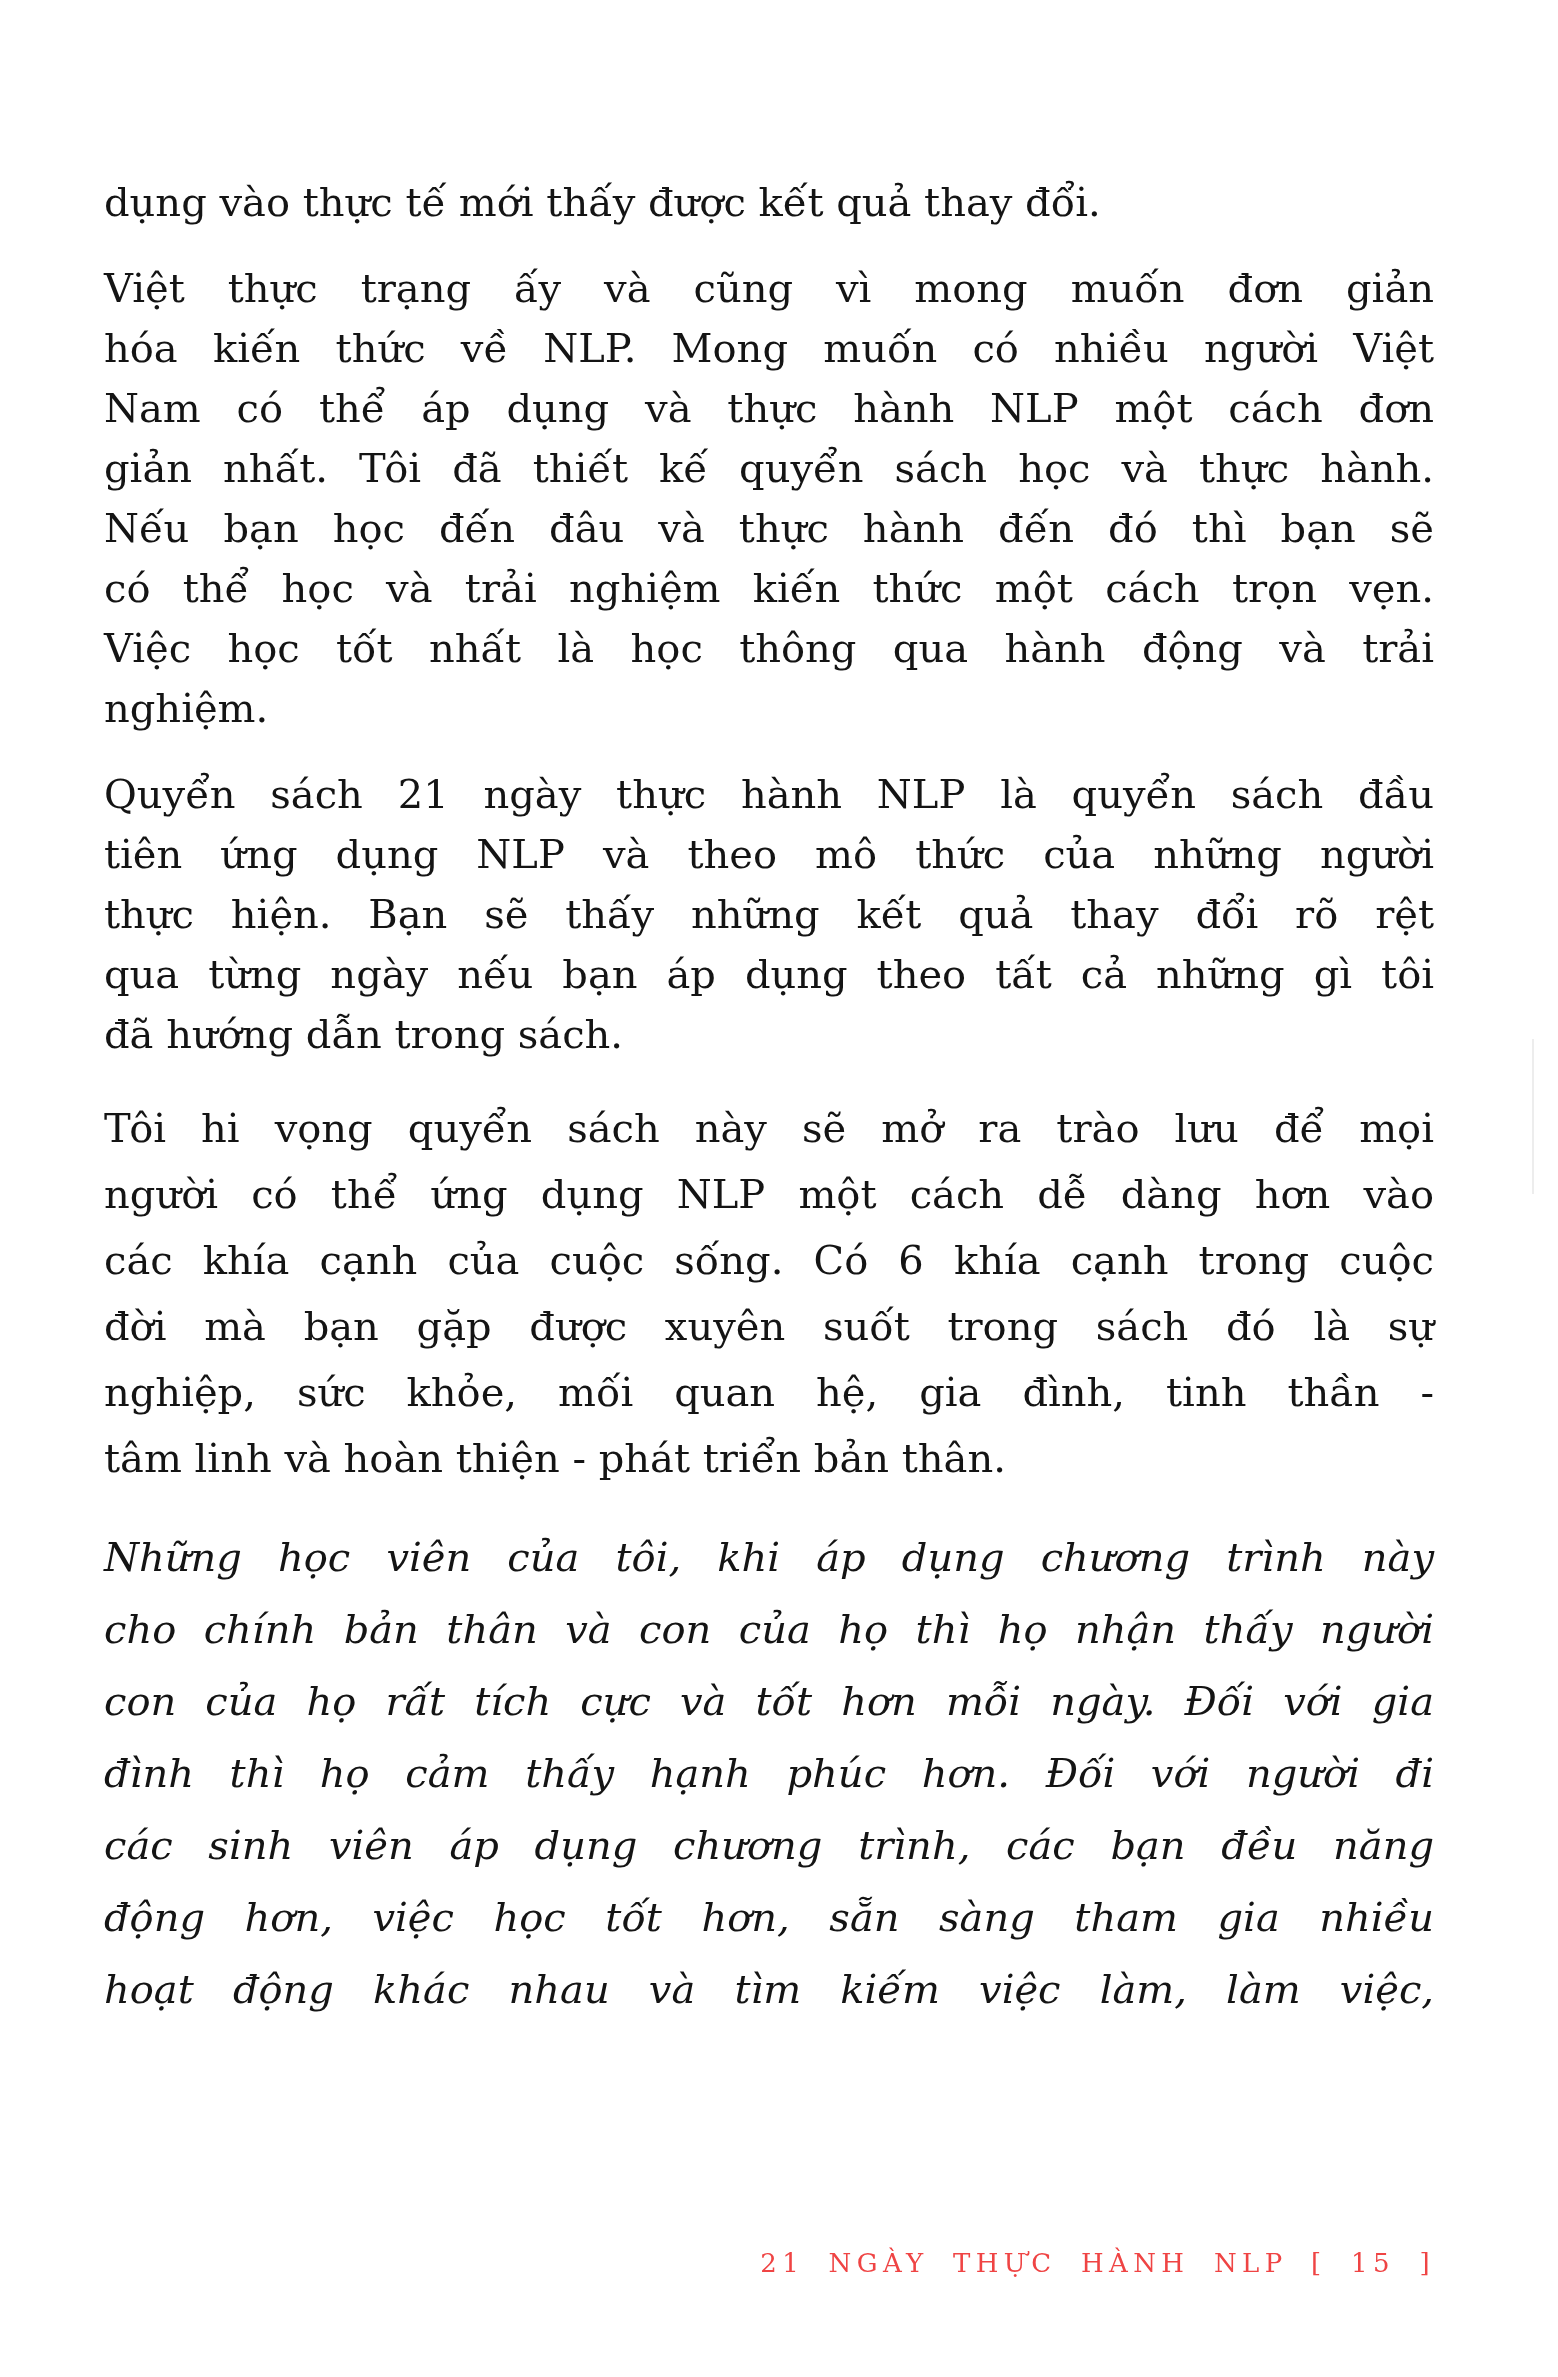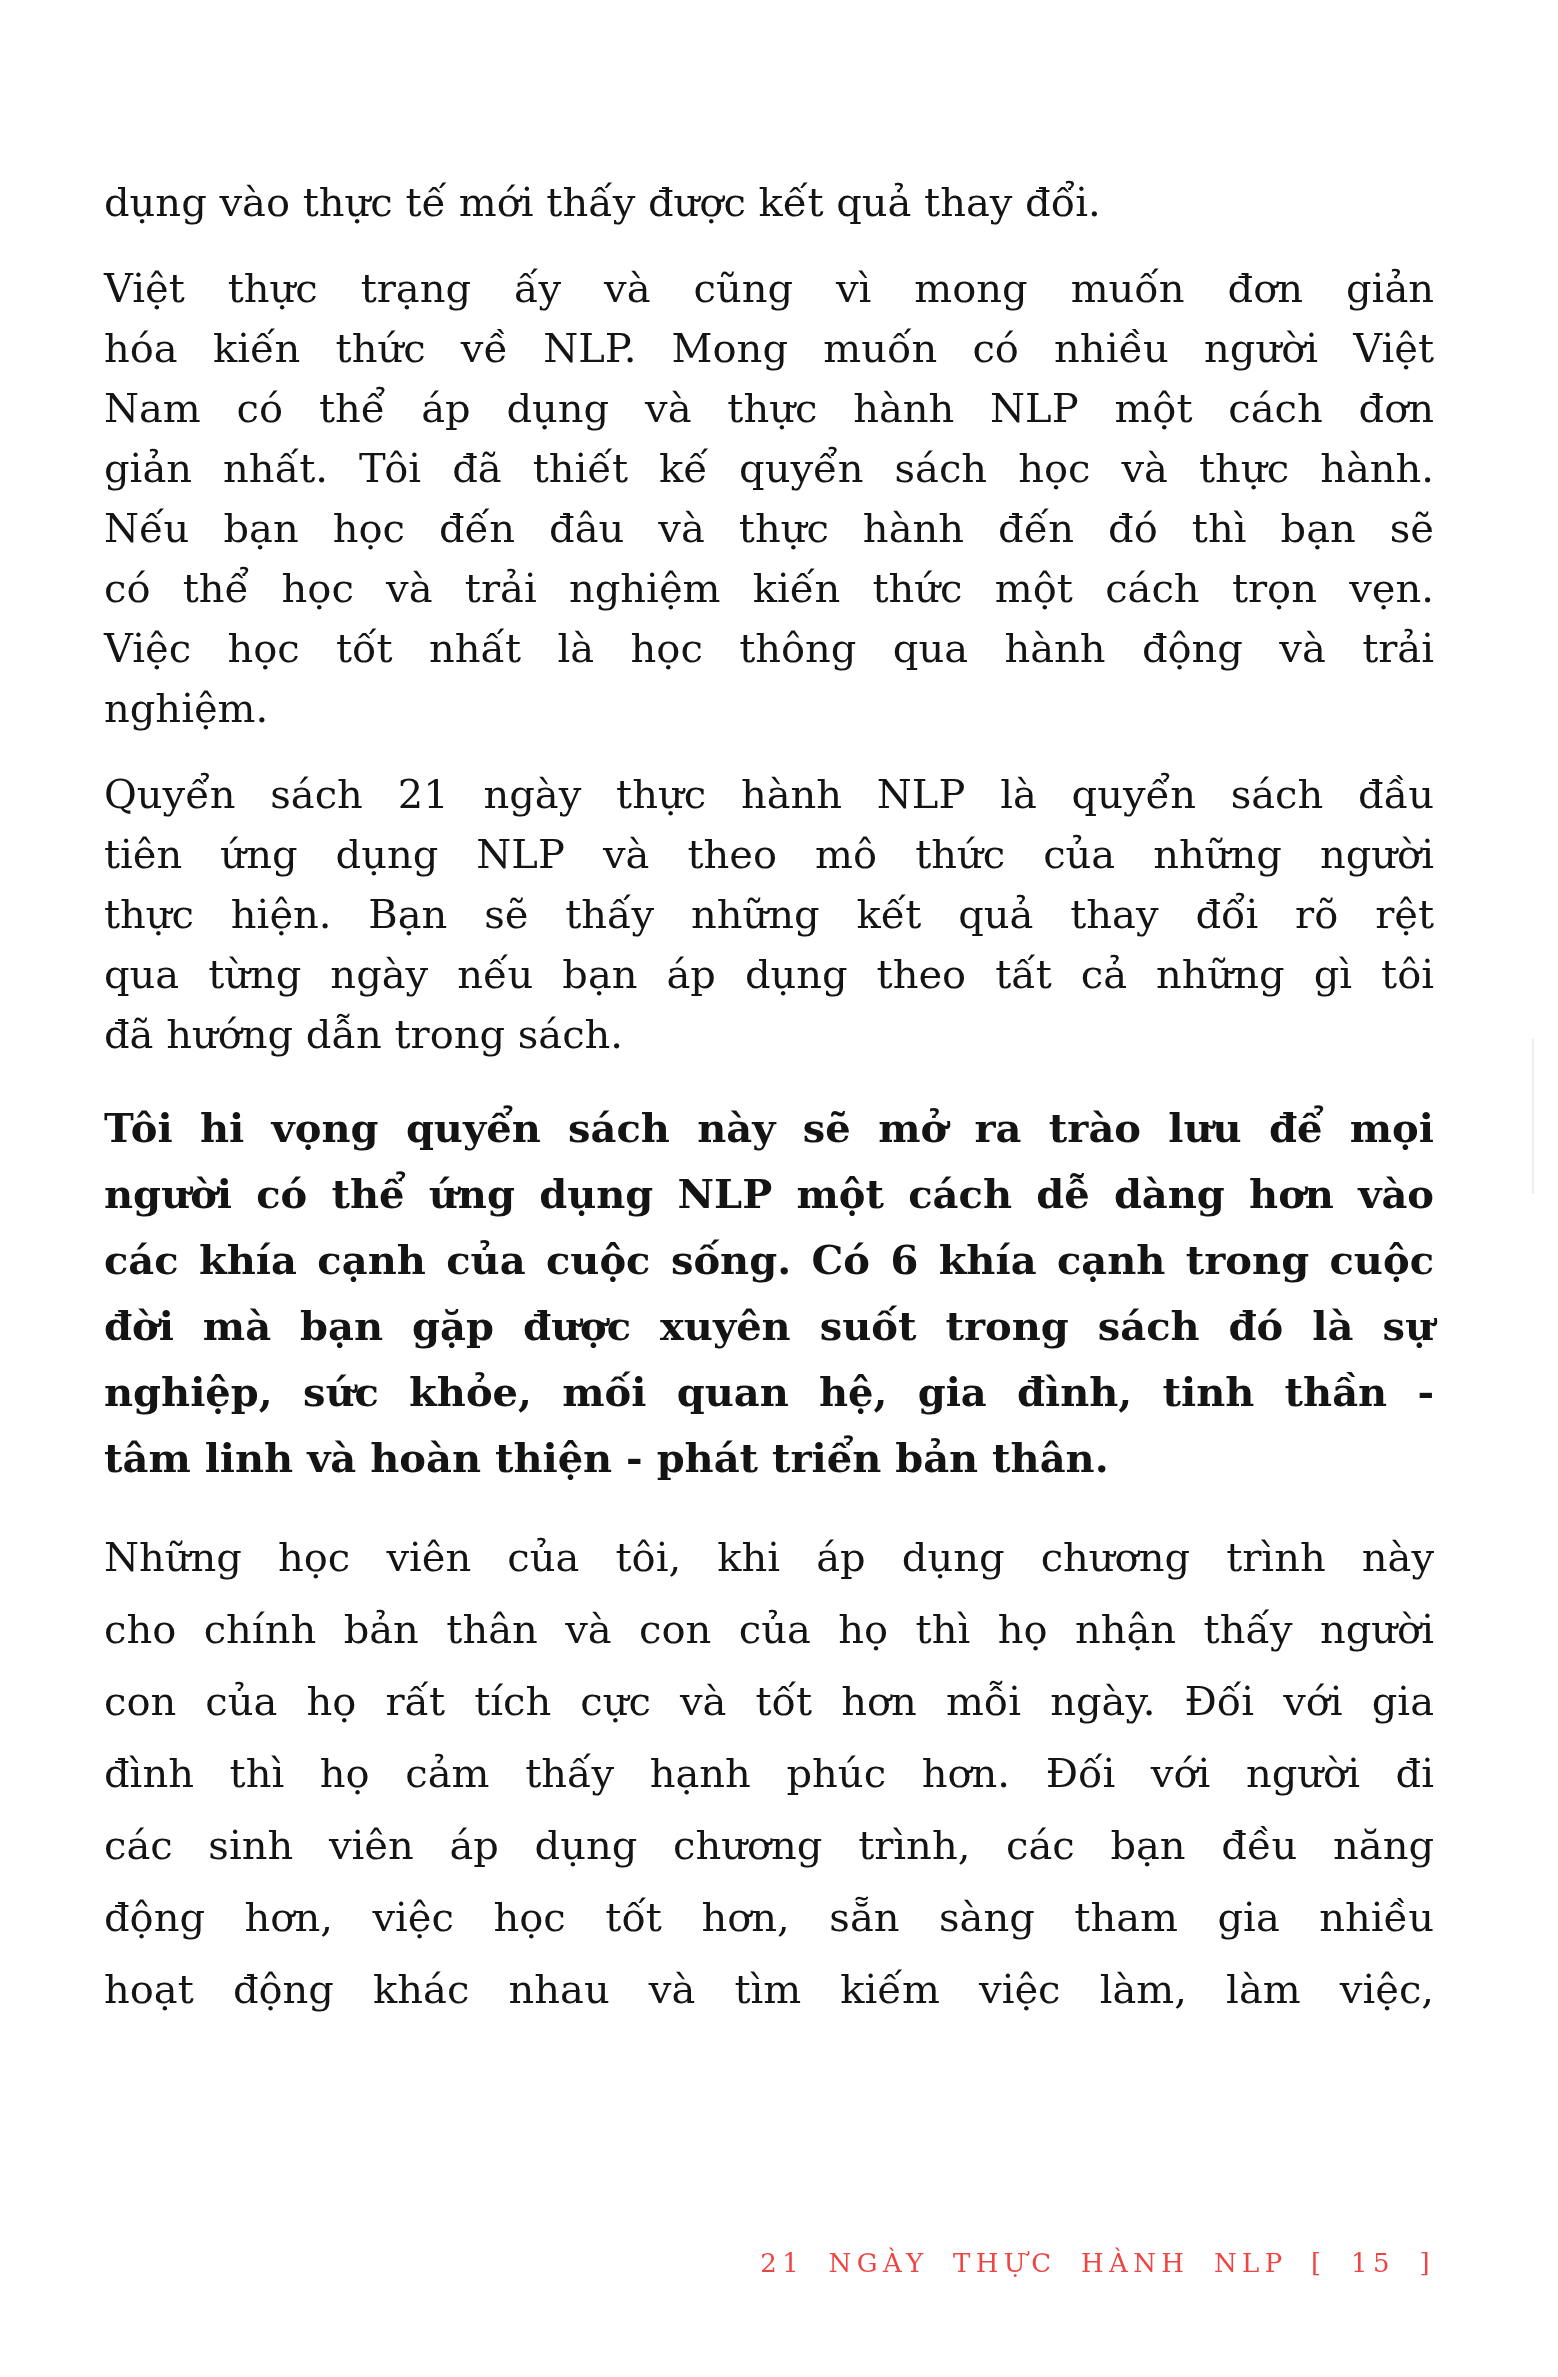--- a/index.html
+++ b/index.html
@@ -24,24 +24,24 @@
   }
   .paragraph { margin: 1px; padding: 0; }
   .line {
     text-align: justify;
     text-align-last: justify;
     line-height: 60px;
     color: #141414;
   }
   .line.end { text-align-last: left; }
   .p2, .p3 { margin-top: 26px; }
-  .p4 { margin-top: 31px; font-weight: bold; }
+  .p4 { margin-top: 31px; }
   .p5 { margin-top: 30px; }
   .p4 .line { line-height: 66px; }
-  .p5 .line { line-height: 72px; }
+  .p5 .line { line-height: 72px; font-style: italic; }
   .footer {
     position: absolute;
     top: 2248px;
     right: 124px;
     font-size: 26px;
     letter-spacing: 5.4px;
     word-spacing: 10.8px;
     color: #ef4444;
     white-space: nowrap;
   }

